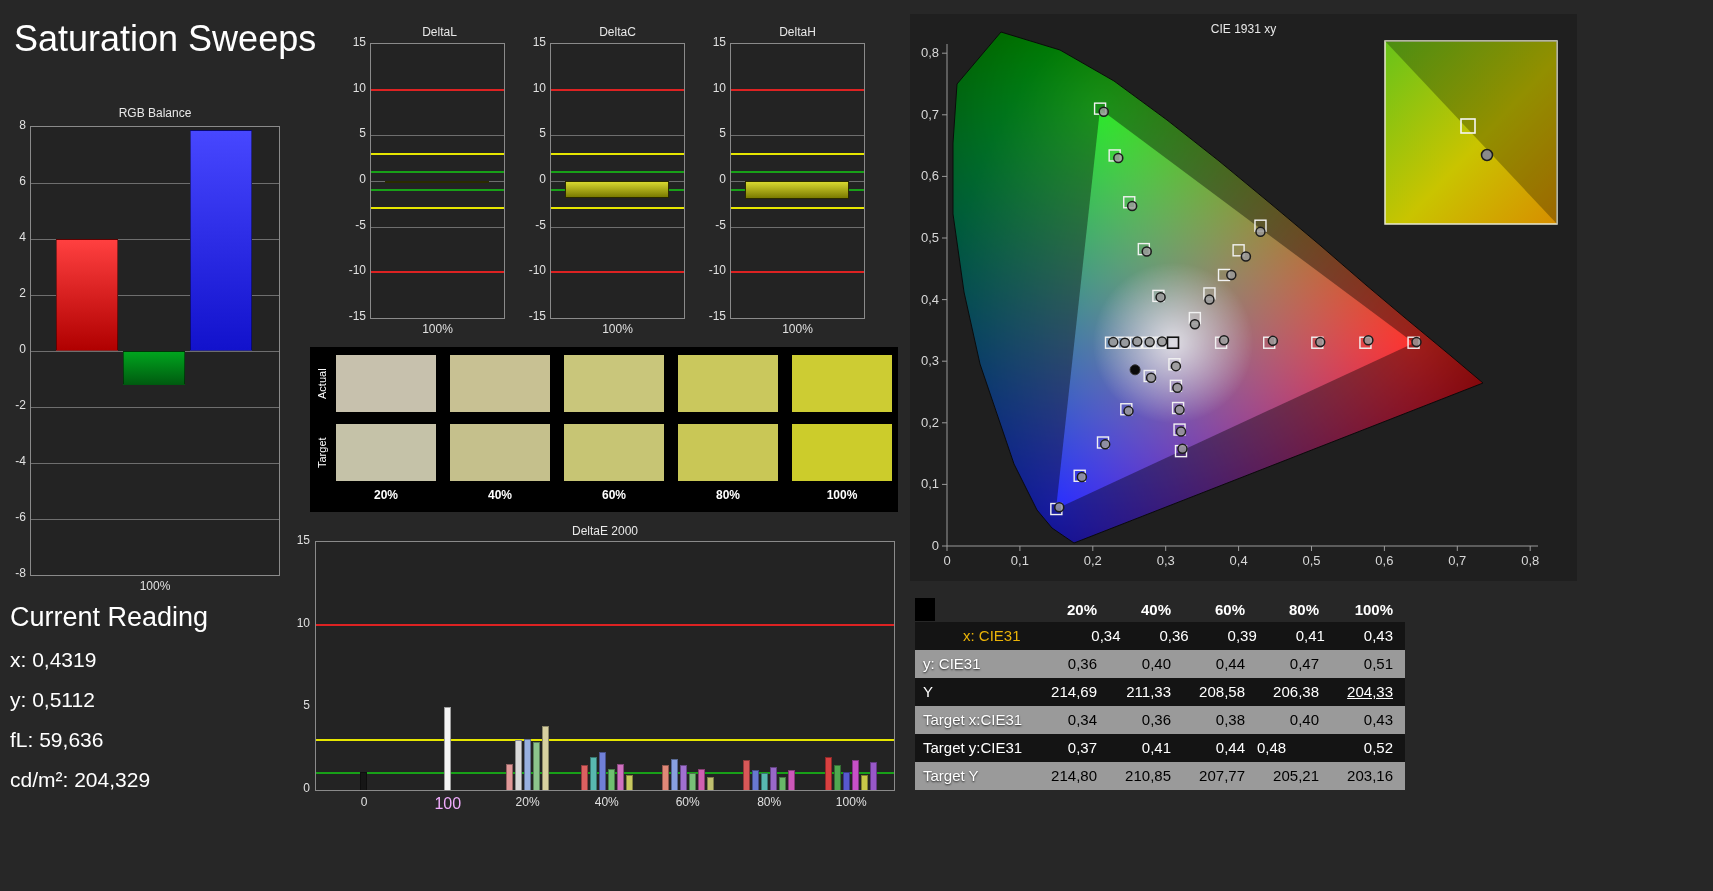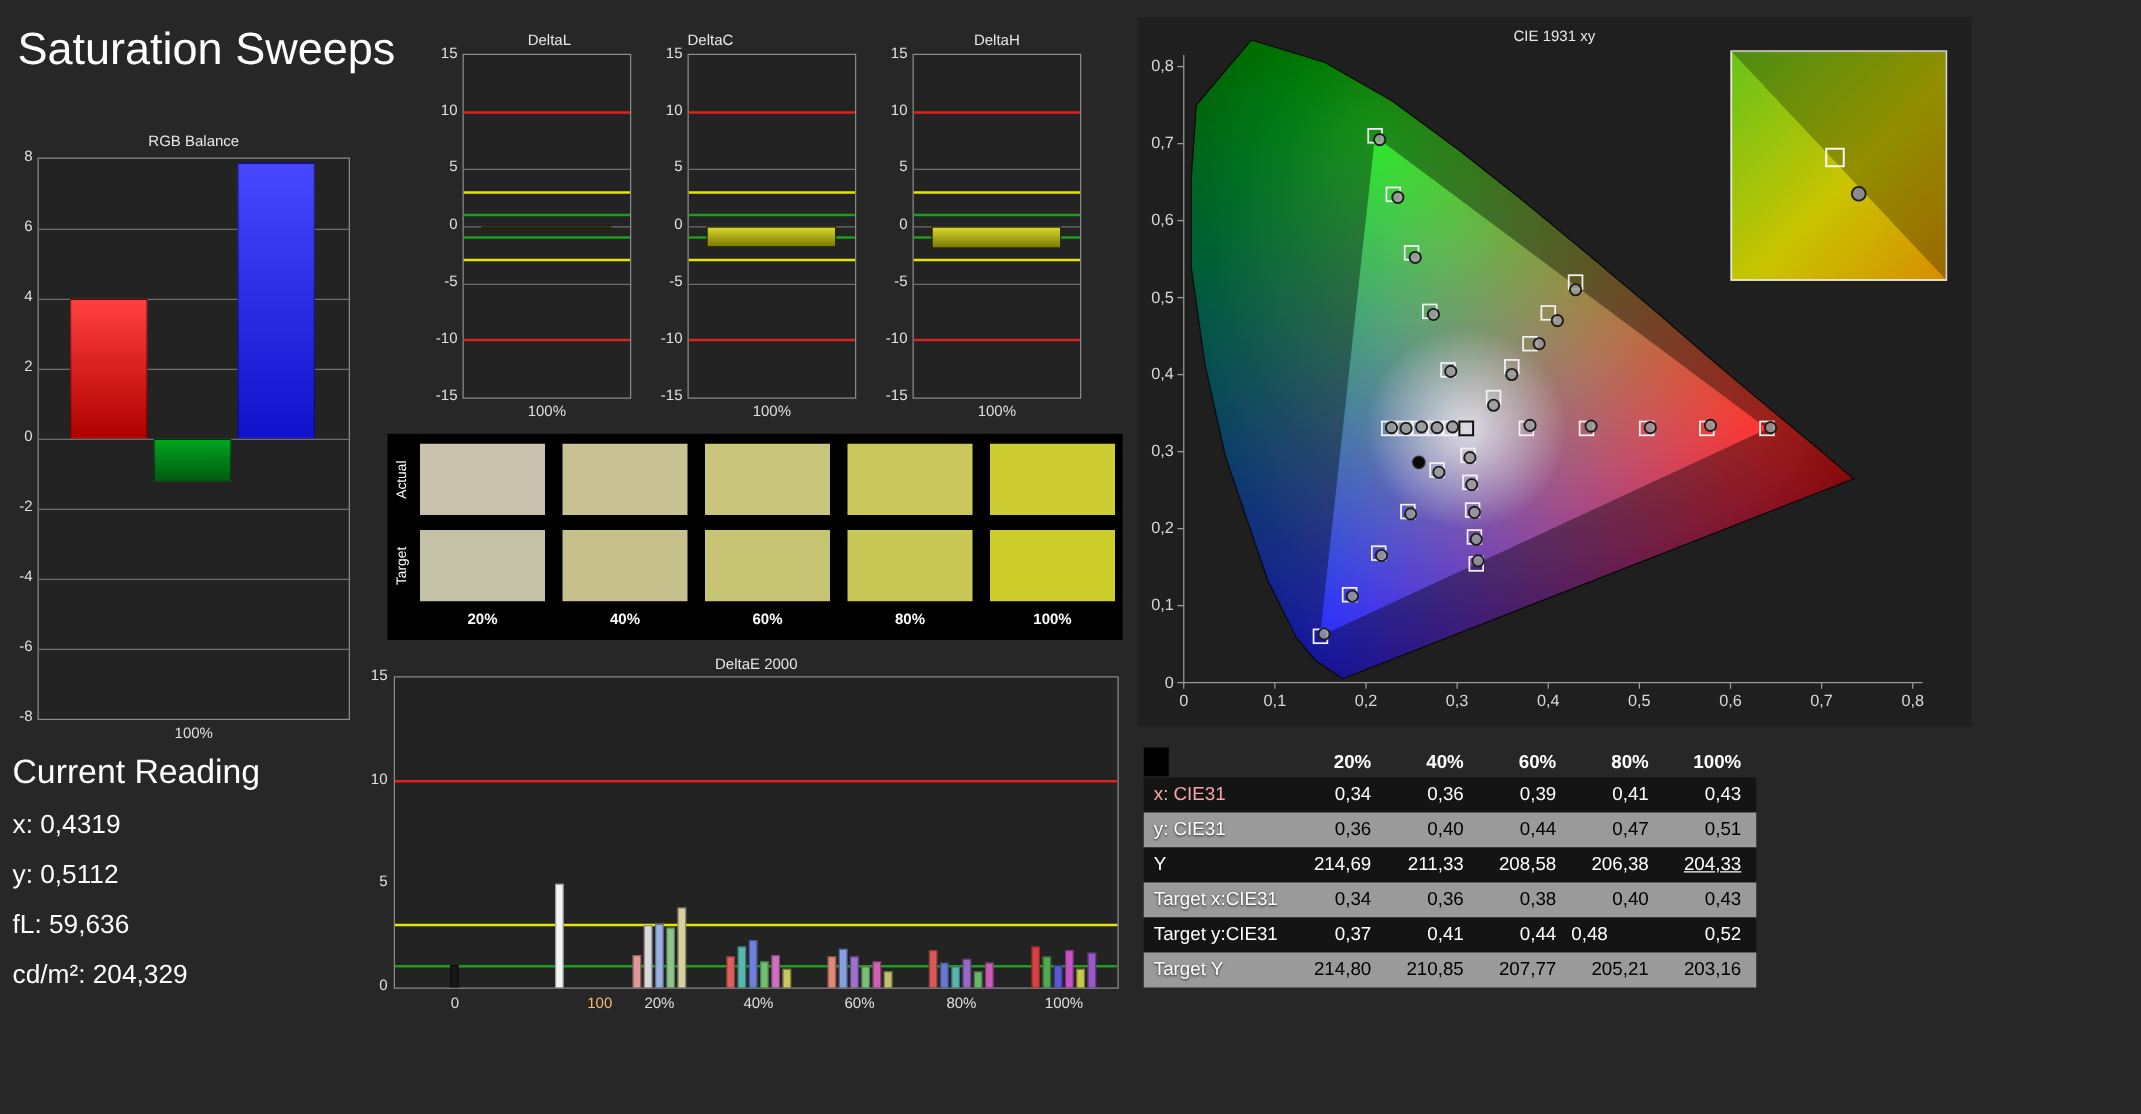--- a/index.html
+++ b/index.html
@@ -67,21 +67,21 @@
         <div style="position: absolute; left: 14px; width: 104px; top: 137px; height: 1.82667px; background: linear-gradient(rgb(216, 216, 48), rgb(122, 122, 0)); border: 1px solid rgb(42, 42, 0);"></div>
       </div>
       <div style="position: absolute; left: 334px; width: 32px; text-align: right; top: 35px; font-size: 12px; color: rgb(224, 224, 224);">15</div>
       <div style="position: absolute; left: 334px; width: 32px; text-align: right; top: 80.6667px; font-size: 12px; color: rgb(224, 224, 224);">10</div>
       <div style="position: absolute; left: 334px; width: 32px; text-align: right; top: 126.333px; font-size: 12px; color: rgb(224, 224, 224);">5</div>
       <div style="position: absolute; left: 334px; width: 32px; text-align: right; top: 172px; font-size: 12px; color: rgb(224, 224, 224);">0</div>
       <div style="position: absolute; left: 334px; width: 32px; text-align: right; top: 217.667px; font-size: 12px; color: rgb(224, 224, 224);">-5</div>
       <div style="position: absolute; left: 334px; width: 32px; text-align: right; top: 263.333px; font-size: 12px; color: rgb(224, 224, 224);">-10</div>
       <div style="position: absolute; left: 334px; width: 32px; text-align: right; top: 309px; font-size: 12px; color: rgb(224, 224, 224);">-15</div>
       <div style="position: absolute; left: 370px; width: 135px; top: 322px; text-align: center; font-size: 12px; color: rgb(224, 224, 224);">100%</div>
-      <div style="position: absolute; left: 550px; width: 135px; top: 25px; text-align: left; font-size: 12px; color: rgb(232, 232, 232);">DeltaC</div>
+      <div style="position: absolute; left: 550px; width: 135px; top: 25px; text-align: center; font-size: 12px; color: rgb(232, 232, 232);">DeltaC</div>
       <div style="position: absolute; left: 550px; top: 43px; width: 135px; height: 276px; background: rgb(35, 35, 35); border: 1px solid rgb(138, 138, 138);">
         <div style="position: absolute; left: 0px; right: 0px; top: 91.3333px; height: 1px; background: rgb(110, 110, 110);"></div>
         <div style="position: absolute; left: 0px; right: 0px; top: 137px; height: 1px; background: rgb(110, 110, 110);"></div>
         <div style="position: absolute; left: 0px; right: 0px; top: 182.667px; height: 1px; background: rgb(110, 110, 110);"></div>
         <div style="position: absolute; left: 0px; right: 0px; top: 44.6667px; height: 2px; background: rgb(221, 34, 34);"></div>
         <div style="position: absolute; left: 0px; right: 0px; top: 108.6px; height: 2px; background: rgb(230, 230, 0);"></div>
         <div style="position: absolute; left: 0px; right: 0px; top: 126.867px; height: 2px; background: rgb(24, 160, 24);"></div>
         <div style="position: absolute; left: 0px; right: 0px; top: 145.133px; height: 2px; background: rgb(24, 160, 24);"></div>
         <div style="position: absolute; left: 0px; right: 0px; top: 163.4px; height: 2px; background: rgb(230, 230, 0);"></div>
         <div style="position: absolute; left: 0px; right: 0px; top: 227.333px; height: 2px; background: rgb(221, 34, 34);"></div>
@@ -176,21 +176,21 @@
       <div style="position: absolute; left: 554.228px; width: 7px; bottom: 0px; height: 28.1067px; background: rgb(152, 88, 200); border-top: 1px solid rgba(0, 0, 0, 0.35); border-right: 1px solid rgba(0, 0, 0, 0.35); border-bottom: none; border-left: 1px solid rgba(0, 0, 0, 0.35); border-image: initial;"></div>
     </div>
   <div class="axis-layer" id="deYAxis">
       <div style="position: absolute; left: 282px; width: 28px; text-align: right; top: 781px; font-size: 12px; color: rgb(224, 224, 224);">0</div>
       <div style="position: absolute; left: 282px; width: 28px; text-align: right; top: 698.333px; font-size: 12px; color: rgb(224, 224, 224);">5</div>
       <div style="position: absolute; left: 282px; width: 28px; text-align: right; top: 615.667px; font-size: 12px; color: rgb(224, 224, 224);">10</div>
       <div style="position: absolute; left: 282px; width: 28px; text-align: right; top: 533px; font-size: 12px; color: rgb(224, 224, 224);">15</div>
     </div>
   <div class="axis-layer" id="deXAxis">
       <div style="position: absolute; left: 363.974px; transform: translateX(-50%); top: 795px; font-size: 12px; color: rgb(224, 224, 224);">0</div>
-      <div style="position: absolute; left: 447.784px; transform: translateX(-50%); top: 795px; font-size: 12px; color: #fdba74; margin-left: 32px;">100</div>
+      <div style="position: absolute; left: 447.784px; transform: translateX(-50%); top: 795px; font-size: 16px; color: #f0abfc;">100</div>
       <div style="position: absolute; left: 527.548px; transform: translateX(-50%); top: 795px; font-size: 12px; color: rgb(224, 224, 224);">20%</div>
       <div style="position: absolute; left: 606.734px; transform: translateX(-50%); top: 795px; font-size: 12px; color: rgb(224, 224, 224);">40%</div>
       <div style="position: absolute; left: 687.654px; transform: translateX(-50%); top: 795px; font-size: 12px; color: rgb(224, 224, 224);">60%</div>
       <div style="position: absolute; left: 769.152px; transform: translateX(-50%); top: 795px; font-size: 12px; color: rgb(224, 224, 224);">80%</div>
       <div style="position: absolute; left: 851.228px; transform: translateX(-50%); top: 795px; font-size: 12px; color: rgb(224, 224, 224);">100%</div>
     </div>
 
   <div class="cie-panel">
     <div class="chart-title" style="left:0;top:8px;width:100%;text-align:center;">CIE 1931 xy</div>
     <svg width="667" height="567" viewBox="0 0 667 567" style="position:absolute;left:0;top:0;">
@@ -361,21 +361,21 @@
         <div style="width: 120px; height: 25px; position: relative;">
           <div style="position: absolute; left: 0px; top: 1px; width: 20px; height: 23px; background: rgb(0, 0, 0);"></div>
         </div>
         <div style="width: 74px; text-align: right; padding-right: 12px; color: rgb(255, 255, 255); font-weight: bold;">20%</div>
         <div style="width: 74px; text-align: right; padding-right: 12px; color: rgb(255, 255, 255); font-weight: bold;">40%</div>
         <div style="width: 74px; text-align: right; padding-right: 12px; color: rgb(255, 255, 255); font-weight: bold;">60%</div>
         <div style="width: 74px; text-align: right; padding-right: 12px; color: rgb(255, 255, 255); font-weight: bold;">80%</div>
         <div style="width: 74px; text-align: right; padding-right: 12px; color: rgb(255, 255, 255); font-weight: bold;">100%</div>
       </div>
       <div style="display: flex; height: 28px; background: rgb(20, 20, 20);">
-        <div style="width: 120px; line-height: 28px; padding-left: 8px; color: #fca5a5; text-shadow: none;">x: CIE31</div>
+        <div style="width: 120px; line-height: 28px; padding-left: 8px; color: #eab308; text-shadow: none; margin-left: 40px;">x: CIE31</div>
         <div style="width: 74px; line-height: 28px; text-align: right; padding-right: 12px; color: rgb(255, 255, 255);">0,34</div>
         <div style="width: 74px; line-height: 28px; text-align: right; padding-right: 12px; color: rgb(255, 255, 255);">0,36</div>
         <div style="width: 74px; line-height: 28px; text-align: right; padding-right: 12px; color: rgb(255, 255, 255);">0,39</div>
         <div style="width: 74px; line-height: 28px; text-align: right; padding-right: 12px; color: rgb(255, 255, 255);">0,41</div>
         <div style="width: 74px; line-height: 28px; text-align: right; padding-right: 12px; color: rgb(255, 255, 255);">0,43</div>
       </div>
       <div style="display: flex; height: 28px; background: rgb(154, 154, 154);">
         <div style="width: 120px; line-height: 28px; padding-left: 8px; color: rgb(255, 255, 255); text-shadow: rgba(0, 0, 0, 0.8) 0px 1px 2px;">y: CIE31</div>
         <div style="width: 74px; line-height: 28px; text-align: right; padding-right: 12px; color: rgb(0, 0, 0);">0,36</div>
         <div style="width: 74px; line-height: 28px; text-align: right; padding-right: 12px; color: rgb(0, 0, 0);">0,40</div>

